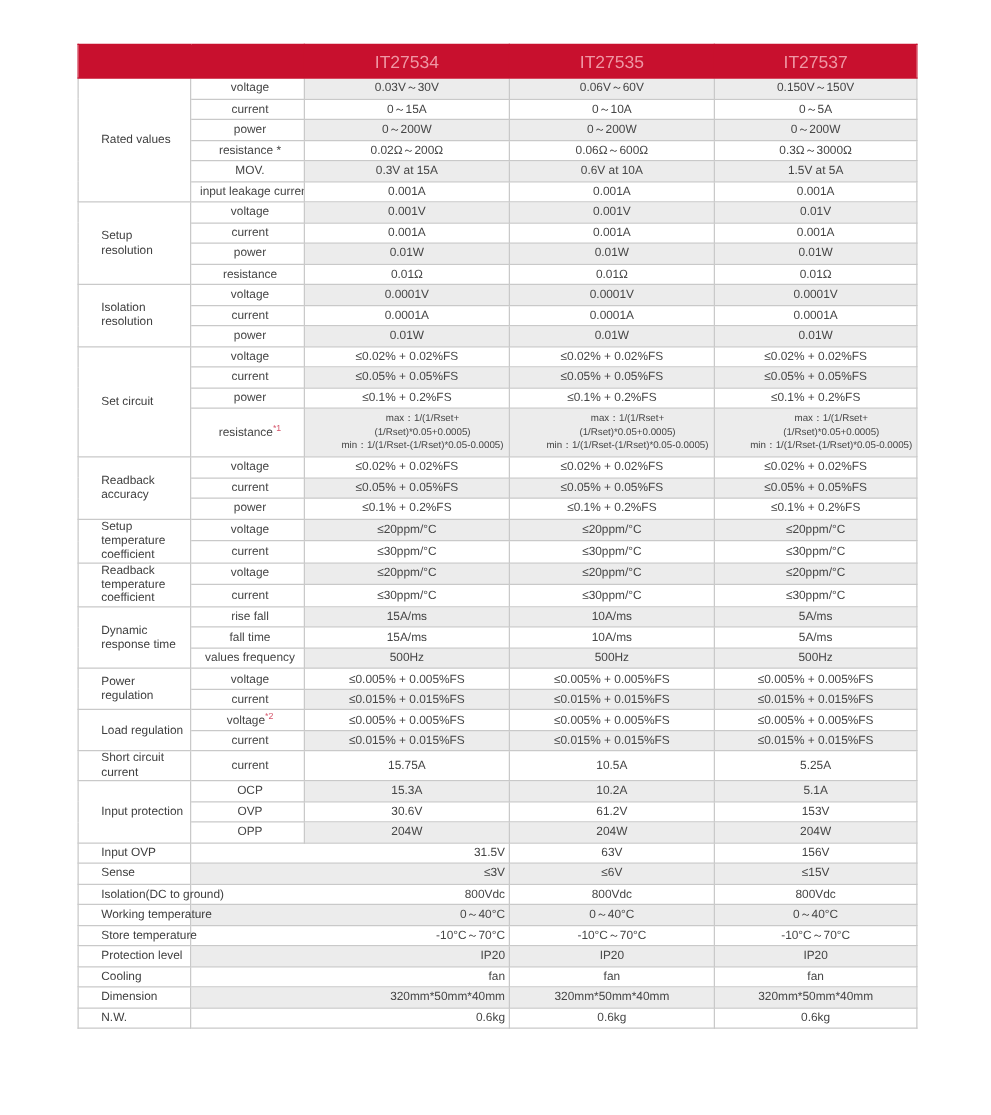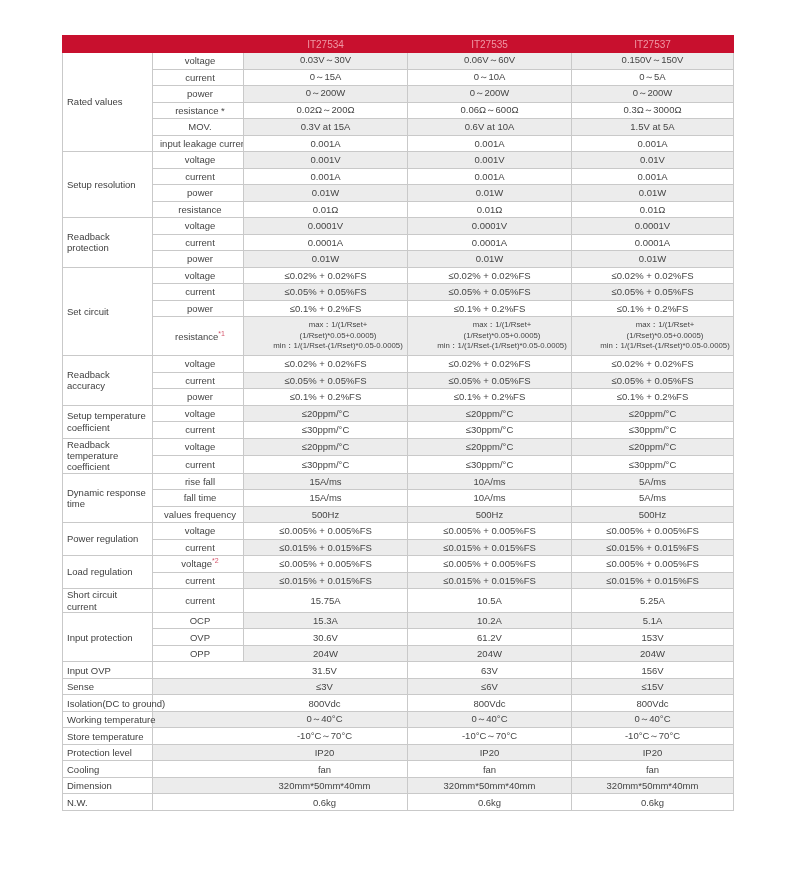--- a/index.html
+++ b/index.html
@@ -15,30 +15,30 @@
   html,body{margin:0;padding:0;}
   body{
     width:793px;height:892px;background:#ffffff;
     font-family:"Liberation Sans", sans-serif;color:var(--text);
   }
   .page{padding:35px 60px 0 62px;}
   table.spec{border-collapse:collapse;width:671px;table-layout:fixed;}
   th,td{border:1px solid var(--border);overflow:hidden;}
   thead th{
     background:var(--accent);border-color:var(--accent);
-    color:var(--header-text);font-size:10px;font-weight:normal;
-    height:17px;text-align:center;padding:0;
+    color:var(--header-text);font-size:14px;font-weight:normal;
+    height:27px;text-align:center;padding:0;
   }
   td{height:16.5px;font-size:9.5px;padding:0 3px;background:#fff;}
-  td.cat{text-align:left;padding-left:4px;color:#3e3e3e;line-height:1.2;}
+  td.cat{text-align:left;padding-left:18px;color:#3e3e3e;line-height:1.2;}
   td.cat.single{white-space:nowrap;overflow:visible;}
   td.param{text-align:center;padding-left:7px;white-space:nowrap;}
   td.val{text-align:center;white-space:pre-line;}
   tr.shade td.val{background:var(--zebra);}
-  td.val.merged{padding-left:92px;}
+  td.val.merged{padding-left:92px;text-align:right;}
   td.val.small{font-size:7.8px;line-height:1.35;height:39px;padding-left:28px;}
   sup.note{color:var(--accent2);font-size:7px;line-height:0;}
   .footnotes{margin:11px 0 0 2px;color:var(--footnote);font-size:9.5px;line-height:17.5px;}
 </style>
 </head>
 <body>
 
 <div class="page">
   <table class="spec">
     <colgroup>
@@ -113,21 +113,21 @@
           <td class="val">0.01W</td>
           <td class="val">0.01W</td>
         </tr>
         <tr>
           <td class="param"><span>resistance</span></td>
           <td class="val">0.01Ω</td>
           <td class="val">0.01Ω</td>
           <td class="val">0.01Ω</td>
         </tr>
         <tr class="shade">
-          <td class="cat" rowspan="3">Readback protection</td>
+          <td class="cat" rowspan="3">Isolation resolution</td>
           <td class="param"><span>voltage</span></td>
           <td class="val">0.0001V</td>
           <td class="val">0.0001V</td>
           <td class="val">0.0001V</td>
         </tr>
         <tr>
           <td class="param"><span>current</span></td>
           <td class="val">0.0001A</td>
           <td class="val">0.0001A</td>
           <td class="val">0.0001A</td>

